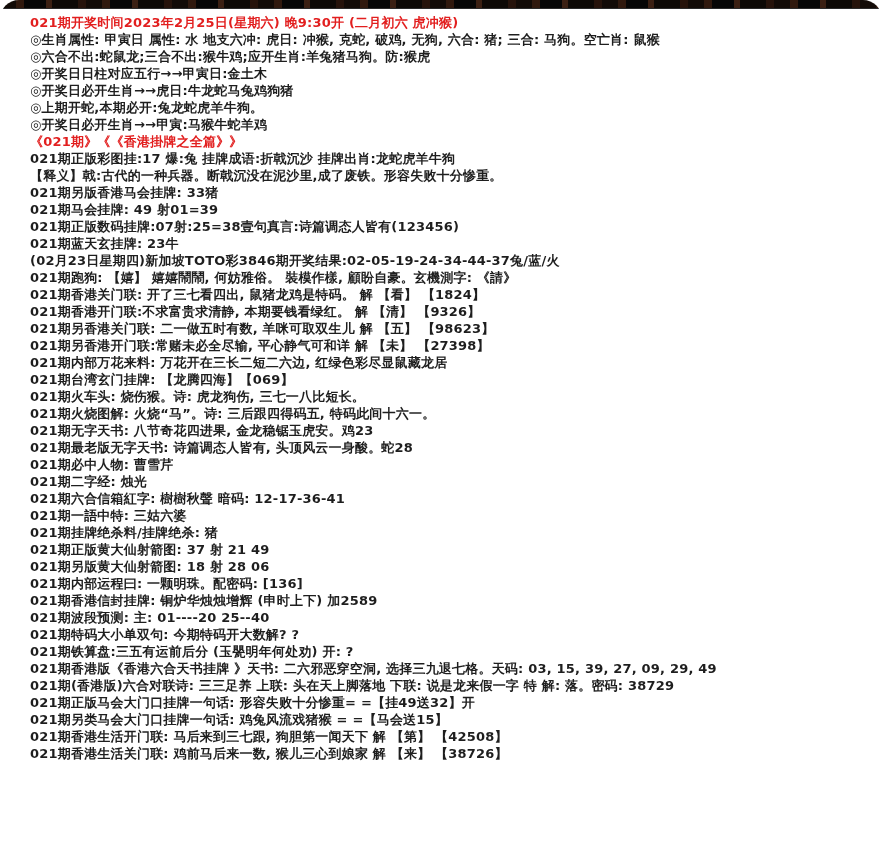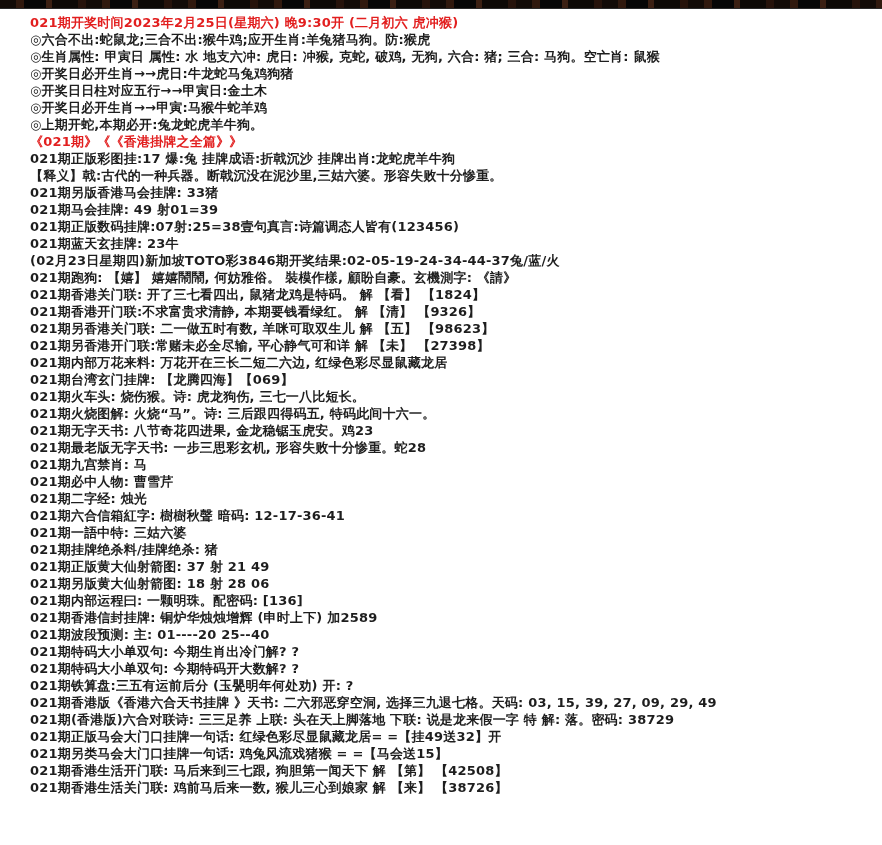--- a/index.html
+++ b/index.html
@@ -7,20 +7,21 @@
     padding: 0;
     background: #ffffff;
   }
   .page {
     position: relative;
     width: 882px;
     height: 845px;
     background: var(--bg, #ffffff);
     overflow: hidden;
     font-family: "DejaVu Sans", sans-serif;
+    border-radius: 19px;
   }
   .top-strip {
     height: 8px;
     width: 100%;
     background:
       repeating-linear-gradient(90deg,
         #120b07 0px, #120b07 16px,
         #30190e 16px, #30190e 24px,
         #060606 24px, #060606 46px,
         #3b2013 46px, #3b2013 52px,
@@ -46,59 +47,57 @@
   }
 </style>
 </head>
 <body>
 
 <div class="page" style="--red: #e21f1f; --text: #1e1e1e; --bg: #ffffff;">
   <div class="top-strip"></div>
   <div class="body-lines">
 
   <div class="line red">021期开奖时间2023年2月25日(星期六) 晚9:30开 (二月初六 虎冲猴)</div>
+      <div class="line">◎生肖属性: 甲寅日 属性: 水 地支六冲: 虎日: 冲猴, 克蛇, 破鸡, 无狗,  六合: 猪; 三合: 马狗。空亡肖: 鼠猴</div>
       <div class="line">◎六合不出:蛇鼠龙;三合不出:猴牛鸡;应开生肖:羊兔猪马狗。防:猴虎</div>
-      <div class="line">◎生肖属性: 甲寅日 属性: 水 地支六冲: 虎日: 冲猴, 克蛇, 破鸡, 无狗,  六合: 猪; 三合: 马狗。空亡肖: 鼠猴</div>
+      <div class="line">◎开奖日日柱对应五行→→甲寅日:金土木</div>
       <div class="line">◎开奖日必开生肖→→虎日:牛龙蛇马兔鸡狗猪</div>
-      <div class="line">◎开奖日日柱对应五行→→甲寅日:金土木</div>
+      <div class="line">◎上期开蛇,本期必开:兔龙蛇虎羊牛狗。</div>
       <div class="line">◎开奖日必开生肖→→甲寅:马猴牛蛇羊鸡</div>
-      <div class="line">◎上期开蛇,本期必开:兔龙蛇虎羊牛狗。</div>
       <div class="line red">《021期》《《香港掛牌之全篇》》</div>
       <div class="line">021期正版彩图挂:17 爆:兔 挂牌成语:折戟沉沙 挂牌出肖:龙蛇虎羊牛狗</div>
-      <div class="line">【释义】戟:古代的一种兵器。断戟沉没在泥沙里,三姑六婆。形容失败十分惨重。</div>
+      <div class="line">【释义】戟:古代的一种兵器。断戟沉没在泥沙里,成了废铁。形容失败十分惨重。</div>
       <div class="line">021期另版香港马会挂牌: 33猪</div>
       <div class="line">021期马会挂牌: 49 射01=39</div>
       <div class="line">021期正版数码挂牌:07射:25=38壹句真言:诗篇调态人皆有(123456)</div>
       <div class="line">021期蓝天玄挂牌: 23牛</div>
       <div class="line">(02月23日星期四)新加坡TOTO彩3846期开奖结果:02-05-19-24-34-44-37兔/蓝/火</div>
       <div class="line">021期跑狗: 【嬉】 嬉嬉鬧鬧, 何妨雅俗。 裝模作樣, 顧盼自豪。玄機測字: 《請》</div>
       <div class="line">021期香港关门联: 开了三七看四出, 鼠猪龙鸡是特码。 解 【看】 【1824】</div>
       <div class="line">021期香港开门联:不求富贵求清静, 本期要钱看绿红。 解 【清】 【9326】</div>
       <div class="line">021期另香港关门联: 二一做五时有数, 羊咪可取双生儿 解 【五】 【98623】</div>
       <div class="line">021期另香港开门联:常赌未必全尽输, 平心静气可和详 解 【未】 【27398】</div>
       <div class="line">021期内部万花来料: 万花开在三长二短二六边, 红绿色彩尽显鼠藏龙居</div>
       <div class="line">021期台湾玄门挂牌: 【龙腾四海】【069】</div>
       <div class="line">021期火车头: 烧伤猴。诗: 虎龙狗伤, 三七一八比短长。</div>
       <div class="line">021期火烧图解: 火烧“马”。诗: 三后跟四得码五, 特码此间十六一。</div>
       <div class="line">021期无字天书: 八节奇花四进果, 金龙稳锯玉虎安。鸡23</div>
-      <div class="line">021期最老版无字天书: 一步三思彩玄机, 形容失败十分惨重。蛇28</div>
-      <div class="line">021期九宫禁肖: 马</div>
+      <div class="line">021期最老版无字天书: 诗篇调态人皆有, 头顶风云一身酸。蛇28</div>
       <div class="line">021期必中人物: 曹雪芹</div>
       <div class="line">021期二字经: 烛光</div>
       <div class="line">021期六合信箱紅字: 樹樹秋聲 暗码: 12-17-36-41</div>
       <div class="line">021期一語中特: 三姑六婆</div>
       <div class="line">021期挂牌绝杀料/挂牌绝杀: 猪</div>
       <div class="line">021期正版黄大仙射箭图: 37 射 21 49</div>
       <div class="line">021期另版黄大仙射箭图: 18 射 28 06</div>
       <div class="line">021期内部运程曰: 一颗明珠。配密码: [136]</div>
       <div class="line">021期香港信封挂牌: 铜炉华烛烛增辉 (申时上下) 加2589</div>
       <div class="line">021期波段预测: 主: 01----20 25--40</div>
-      <div class="line">021期特码大小单双句: 今期生肖出冷门解? ?</div>
       <div class="line">021期特码大小单双句: 今期特码开大数解? ?</div>
       <div class="line">021期铁算盘:三五有运前后分 (玉甖明年何处劝) 开: ?</div>
       <div class="line">021期香港版《香港六合天书挂牌 》天书: 二六邪恶穿空洞, 选择三九退七格。天码: 03, 15, 39, 27, 09, 29, 49</div>
       <div class="line">021期(香港版)六合对联诗: 三三足养 上联: 头在天上脚落地 下联: 说是龙来假一字 特 解: 落。密码: 38729</div>
-      <div class="line">021期正版马会大门口挂牌一句话: 红绿色彩尽显鼠藏龙居= =【挂49送32】开</div>
+      <div class="line">021期正版马会大门口挂牌一句话: 形容失败十分惨重= =【挂49送32】开</div>
       <div class="line">021期另类马会大门口挂牌一句话: 鸡兔风流戏猪猴 = =【马会送15】</div>
       <div class="line">021期香港生活开门联: 马后来到三七跟, 狗胆第一闻天下 解 【第】 【42508】</div>
       <div class="line">021期香港生活关门联: 鸡前马后来一数, 猴儿三心到娘家 解 【来】 【38726】</div>
     </div>
 </div>
 
 </body></html>

